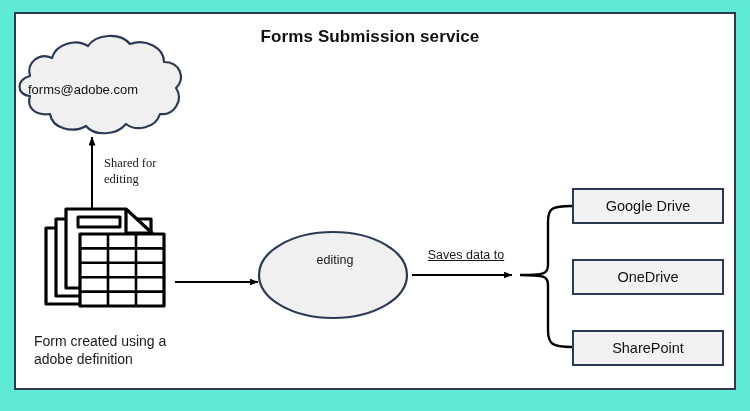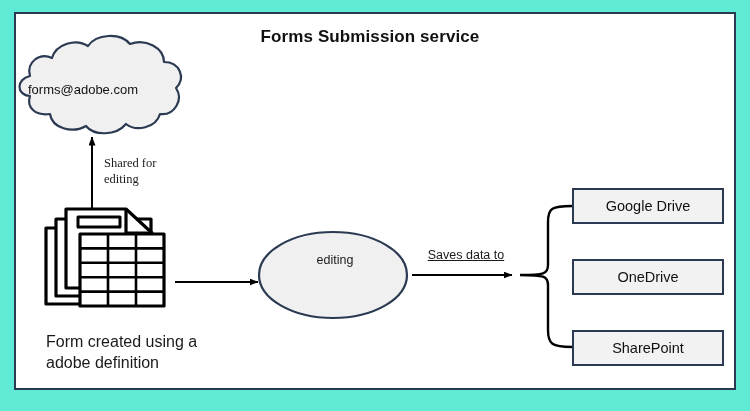--- a/index.html
+++ b/index.html
@@ -78,24 +78,24 @@
   }
   #saves-label {
     left: 416px;
     top: 248px;
     width: 100px;
     text-align: center;
     font-size: 12.5px;
     text-decoration: underline;
   }
   #form-caption {
-    left: 46px;
+    left: 34px;
     top: 332px;
     width: 160px;
-    font-size: 16px;
+    font-size: 14px;
     line-height: 1.3;
   }
   
   .dest-box {
     position: absolute;
     width: 152px;
     height: 36px;
     background: #f2f2f2;
     border: 2px solid #2b3a52;
     box-sizing: border-box;

